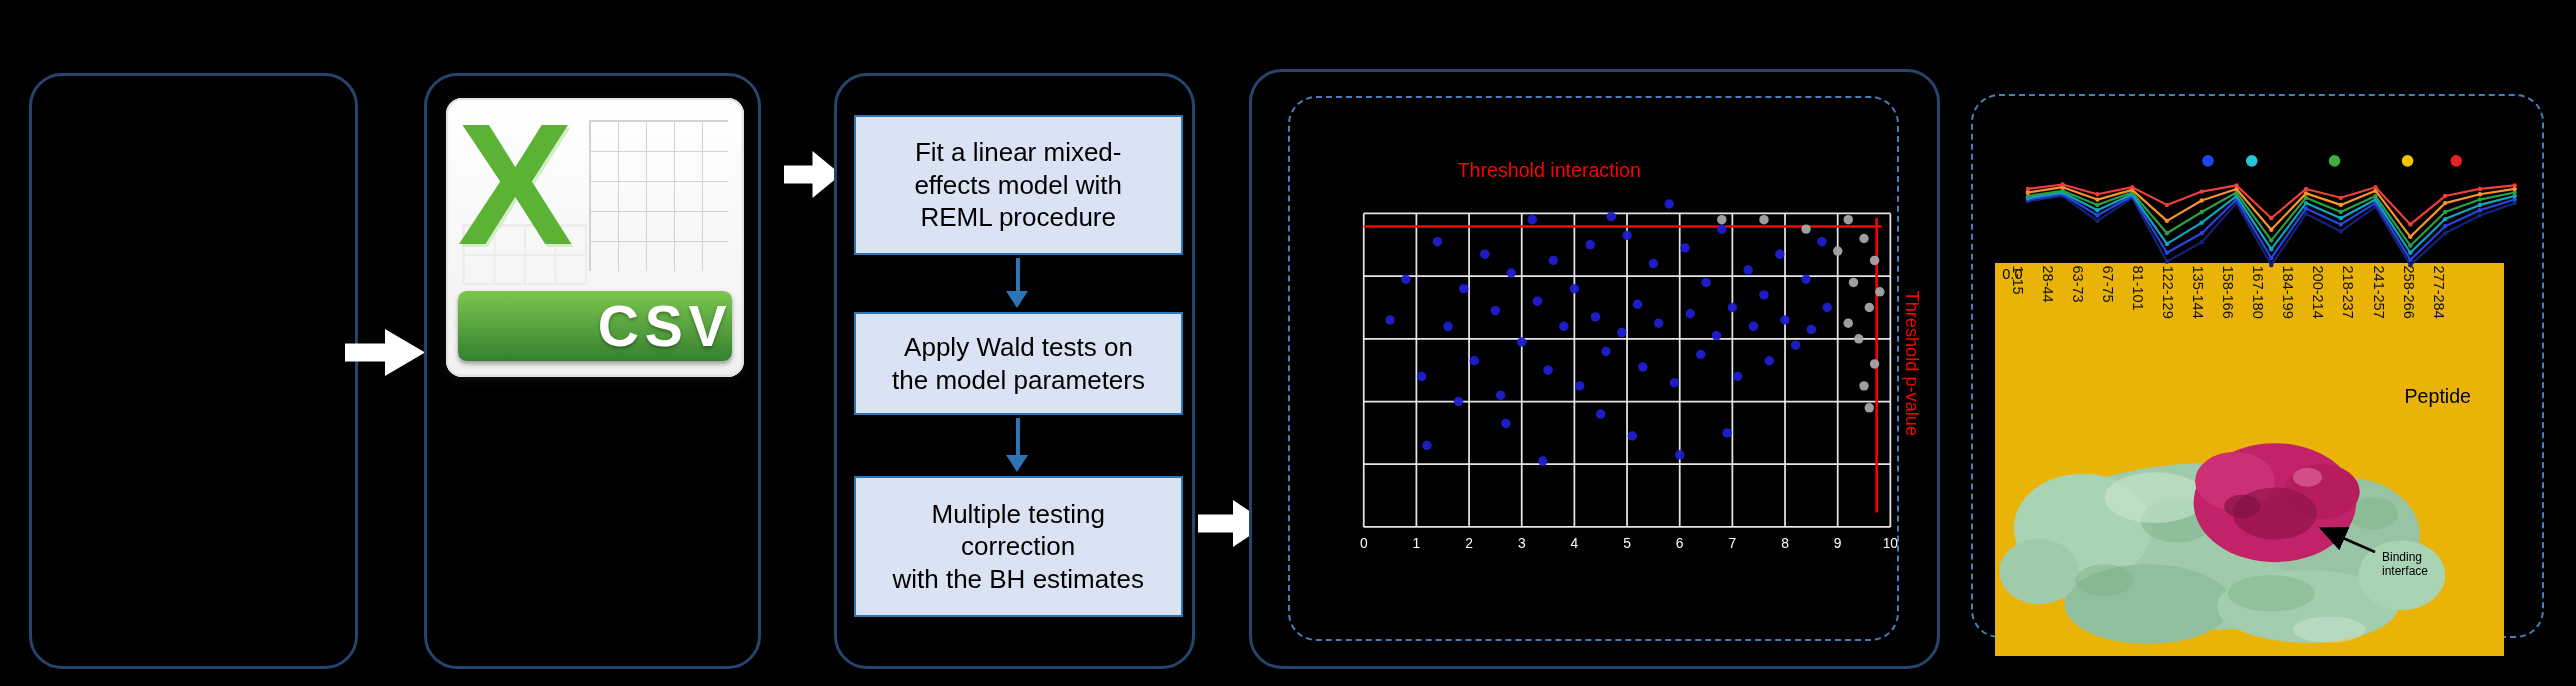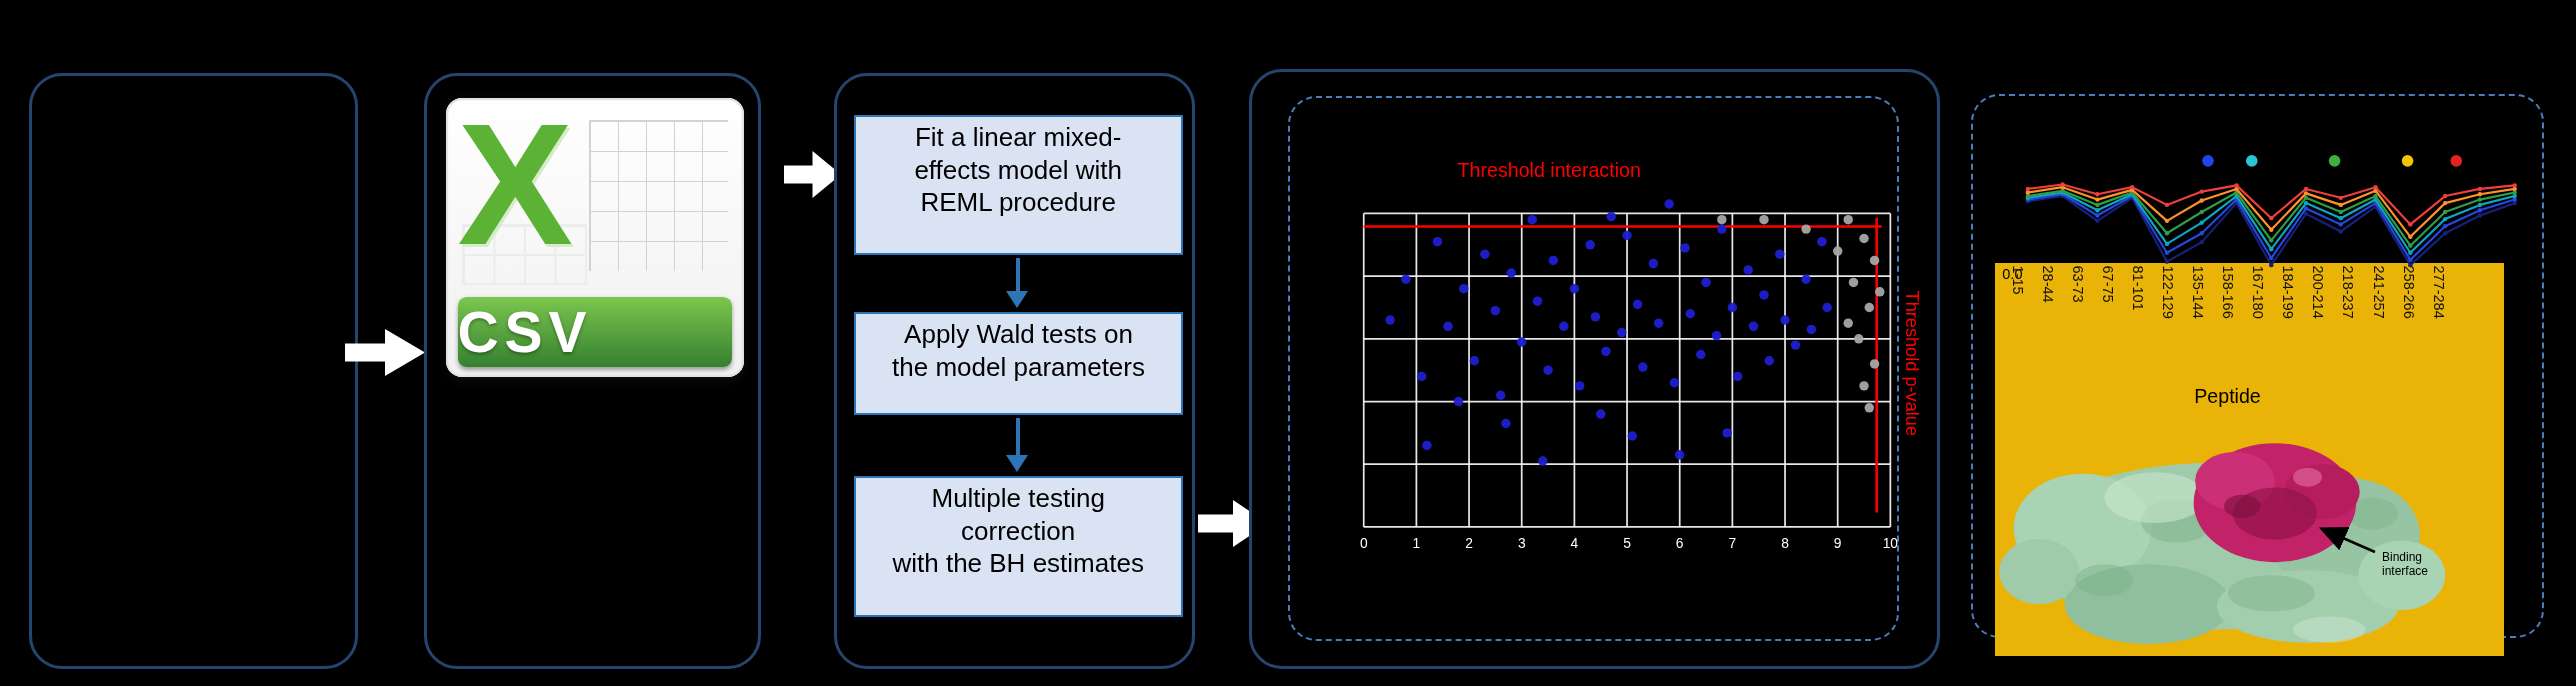--- a/index.html
+++ b/index.html
@@ -8,21 +8,21 @@
 
   .outline-box{position:absolute;border:3.6px solid var(--outline,#25456e);border-radius:33px;
                background:#000;box-sizing:border-box;}
   .dashed-box{position:absolute;border:2.9px dashed var(--dashed,#4a7ebb);border-radius:28px;
               box-sizing:border-box;}
 
   .block-arrow{position:absolute;background:#fff;
                clip-path:polygon(0 31%,50% 31%,50% 0,100% 50%,50% 100%,50% 69%,0 69%);}
 
   .step-box{position:absolute;background:var(--stepfill,#dae3f3);border:2.2px solid var(--stepborder,#2e75b6);
-            color:#000;display:flex;justify-content:center;text-align:center;
+            color:#000;display:flex;align-items:center;justify-content:center;text-align:center;
             font-size:26px;line-height:1.25;white-space:pre-line;box-sizing:border-box;padding:4.4px 7.3px;}
   .step-box .bold{font-weight:normal;}
   .v-line{position:absolute;width:4.4px;background:var(--stepborder,#2e75b6);}
   .v-head{position:absolute;width:0;height:0;border-left:11.6px solid transparent;
           border-right:11.6px solid transparent;border-top:17.4px solid var(--stepborder,#2e75b6);}
 
   
   .csv-icon{position:absolute;left:19px;top:22px;width:298px;height:279px;
             background:linear-gradient(180deg,#ffffff,#f0f0f0);border-radius:16px;
             box-shadow:inset 0 0 0 2.2px #e2e2e2, 0 2.9px 10.2px rgba(255,255,255,0.06);}
@@ -31,33 +31,33 @@
             background-image:linear-gradient(90deg,#d2d2d2 1.5px,transparent 1.5px),
                              linear-gradient(#d2d2d2 1.5px,transparent 1.5px);
             background-size:28px 30px;}
   .csv-grid-faint{position:absolute;left:16px;bottom:92px;width:124px;height:60px;
             border-left:1.5px solid #ececec;border-top:1.5px solid #ececec;
             background-image:linear-gradient(90deg,#ececec 1.5px,transparent 1.5px),
                              linear-gradient(#ececec 1.5px,transparent 1.5px);
             background-size:30.5px 29px;}
   .csv-x{position:absolute;left:11.6px;top:-14.5px;font-size:173px;font-weight:bold;
          color:var(--csvgreen,#5cb235);text-shadow:2.2px 2.9px 0 #d4ecc7;}
-  .csv-banner{position:absolute;left:11.6px;right:11.6px;bottom:10px;height:70px;border-radius:8.7px;
+  .csv-banner{position:absolute;left:11.6px;right:11.6px;bottom:16px;height:70px;border-radius:8.7px;
               background:linear-gradient(180deg,var(--bannertop,#7cc64f),var(--bannerbottom,#35802f));
-              display:flex;align-items:center;justify-content:flex-start;
+              display:flex;align-items:center;justify-content:flex-end;
               box-shadow:0 2.2px 4.4px rgba(0,0,0,0.35);}
   .csv-banner span{font-size:57px;font-weight:bold;color:#fff;letter-spacing:5.8px;
                    text-shadow:0 2.2px 3.6px rgba(0,0,0,0.35);}
 
   
   .white-panel{position:absolute;left:1995px;top:263px;width:509px;height:393px;background:#eab308;color:#000;}
   .ytick{position:absolute;left:7.3px;top:2.9px;font-size:14.5px;color:#000;}
   .pep-label{position:absolute;width:73px;font-size:14.5px;color:#111;transform:rotate(90deg);
              transform-origin:center;white-space:nowrap;}
-  .peptide-xlabel{position:absolute;left:0;top:122px;width:465px;text-align:center;font-size:19.6px;color:#000;}
+  .peptide-xlabel{position:absolute;left:11px;top:122px;width:465px;text-align:right;font-size:19.6px;color:#000;}
   .binding-label{position:absolute;left:387px;top:288px;font-size:12px;line-height:1.15;
                  white-space:pre-line;color:#000;}
   svg{display:block;}
   .abs{position:absolute;}
 </style>
 </head>
 <body>
 
 <div class="canvas">
 

